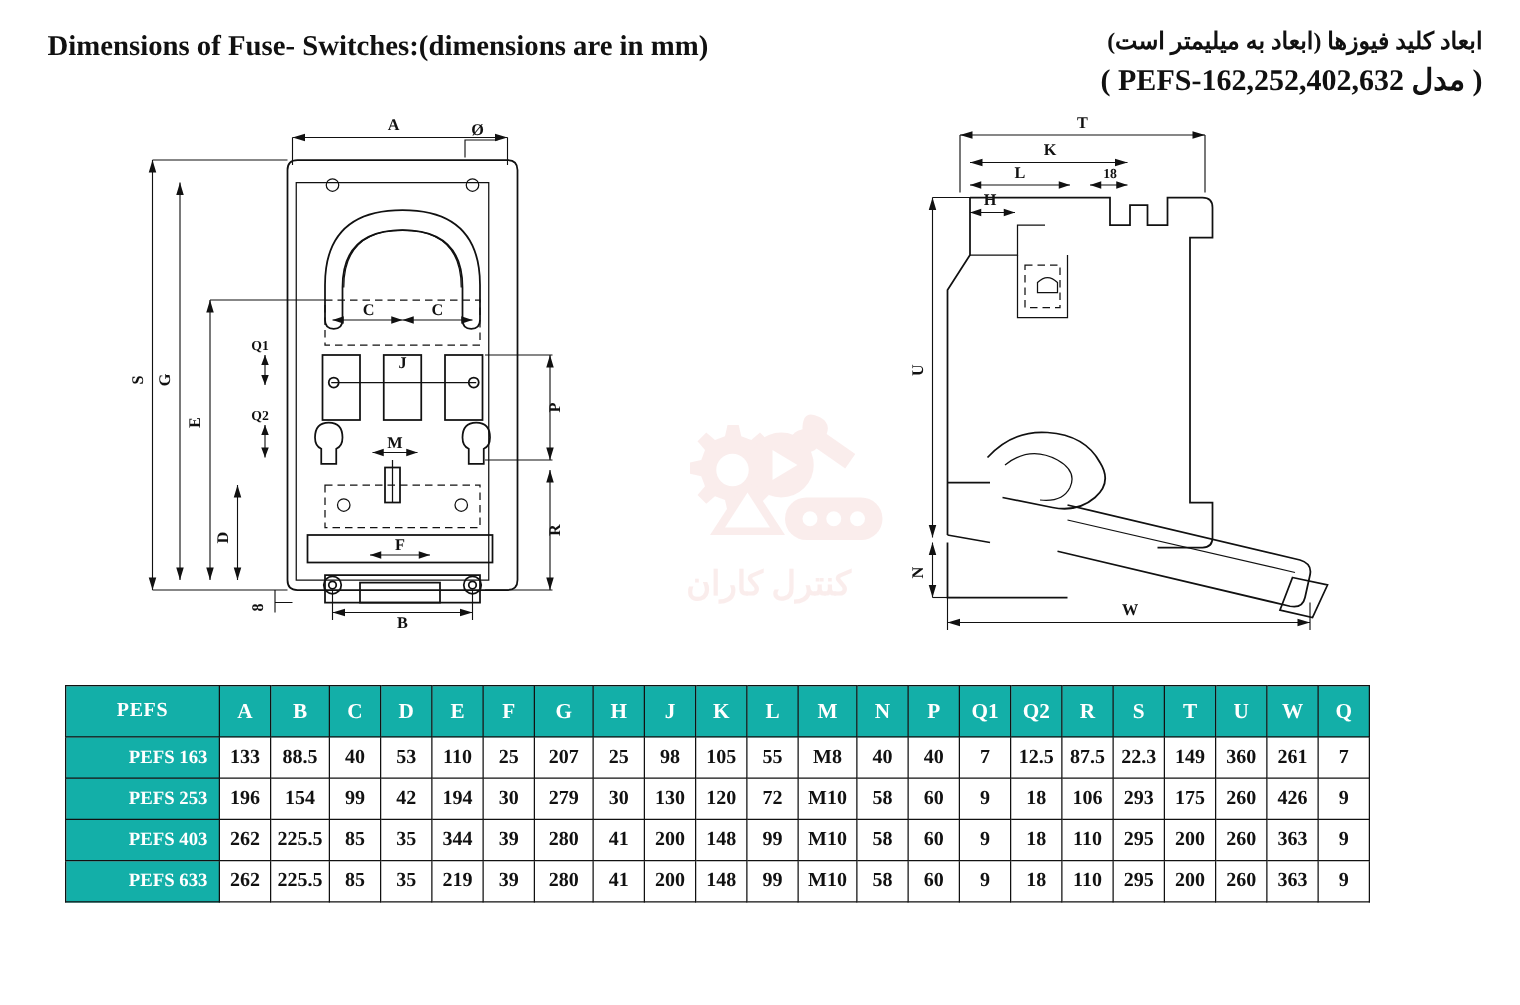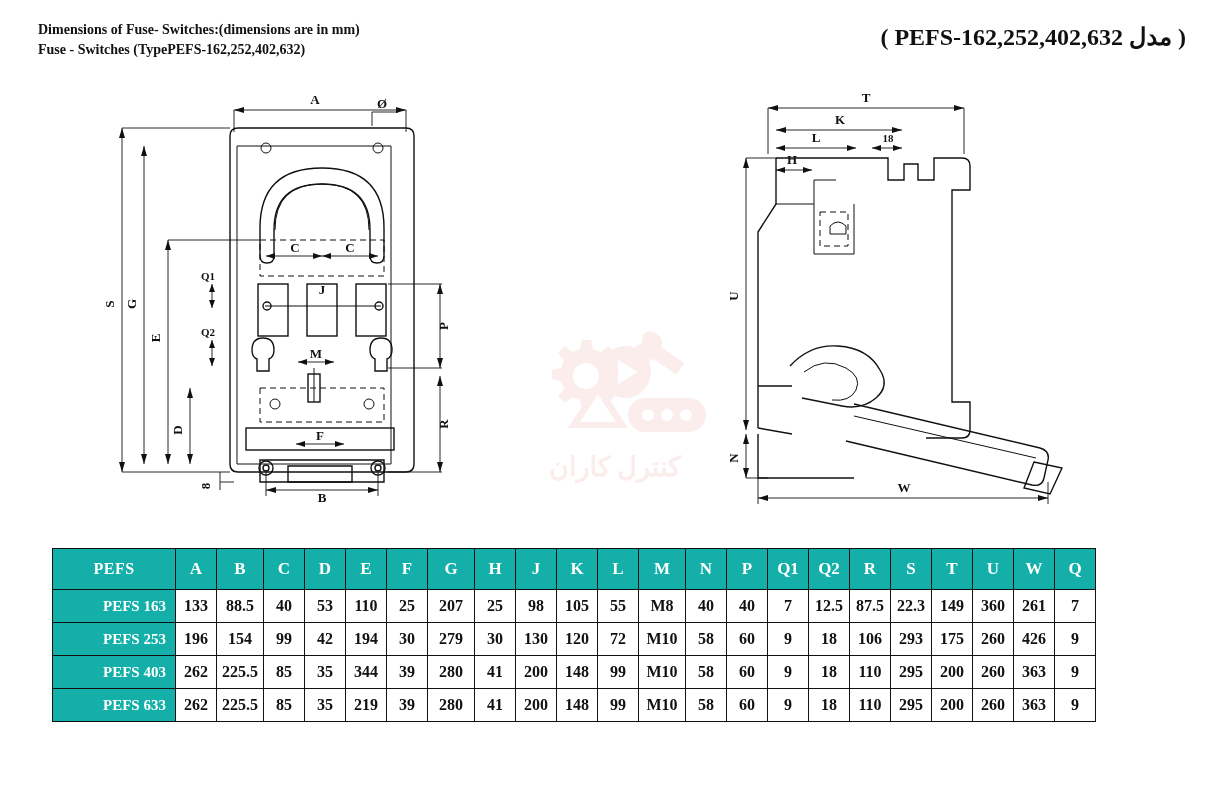--- a/index.html
+++ b/index.html
@@ -8,21 +8,21 @@
     background:#ffffff;
     font-family:"Liberation Serif", serif;
     position:relative;
     overflow:hidden;
   }
   .page{position:relative;width:1216px;height:804px;}
 
   
   .title-left{
     position:absolute;left:38px;top:20px;
-    font-weight:bold;font-size:14px;color:#111;
+    font-weight:bold;font-size:23px;color:#111;
     line-height:1.45;
     text-align:left;
   }
   .title-right{
     position:absolute;right:30px;top:20px;
     font-weight:bold;font-size:19px;color:#111;
     line-height:1.45;
     text-align:right;direction:rtl;
   }
   .title-right .ln2{font-size:24px;}
@@ -81,24 +81,24 @@
   .c-mid{width:40px;}
   .c-first{width:116px;}
 </style>
 </head>
 <body>
 
 <div class="page">
 
   <div class="title-left">
     <div>Dimensions of Fuse- Switches:(dimensions are in mm)</div>
-    <div>Fuse - Switches (TypePEFS-162,252,402,632)</div>
   </div>
 
   <div class="title-right">
+    <div>ابعاد کلید فیوزها (ابعاد به میلیمتر است)</div>
     <div class="ln2">( مدل PEFS-162,252,402,632 )</div>
   </div>
 
   <div class="watermark">
     <svg width="230" height="250" viewBox="0 0 230 250">
       <g fill="#f0c4c2">
 
         <g transform="translate(52,60)">
           <path d="M30 0 l9 0 2 9 8 3 7-6 7 7 -6 7 3 8 9 2 0 9 -9 2 -3 8 6 7 -7 7 -7-6 -8 3 -2 9 -9 0 -2-9 -8-3 -7 6 -7-7 6-7 -3-8 -9-2 0-9 9-2 3-8 -6-7 7-7 7 6 8-3z"></path>
           <circle cx="34" cy="36" r="13" fill="#ffffff"></circle>

